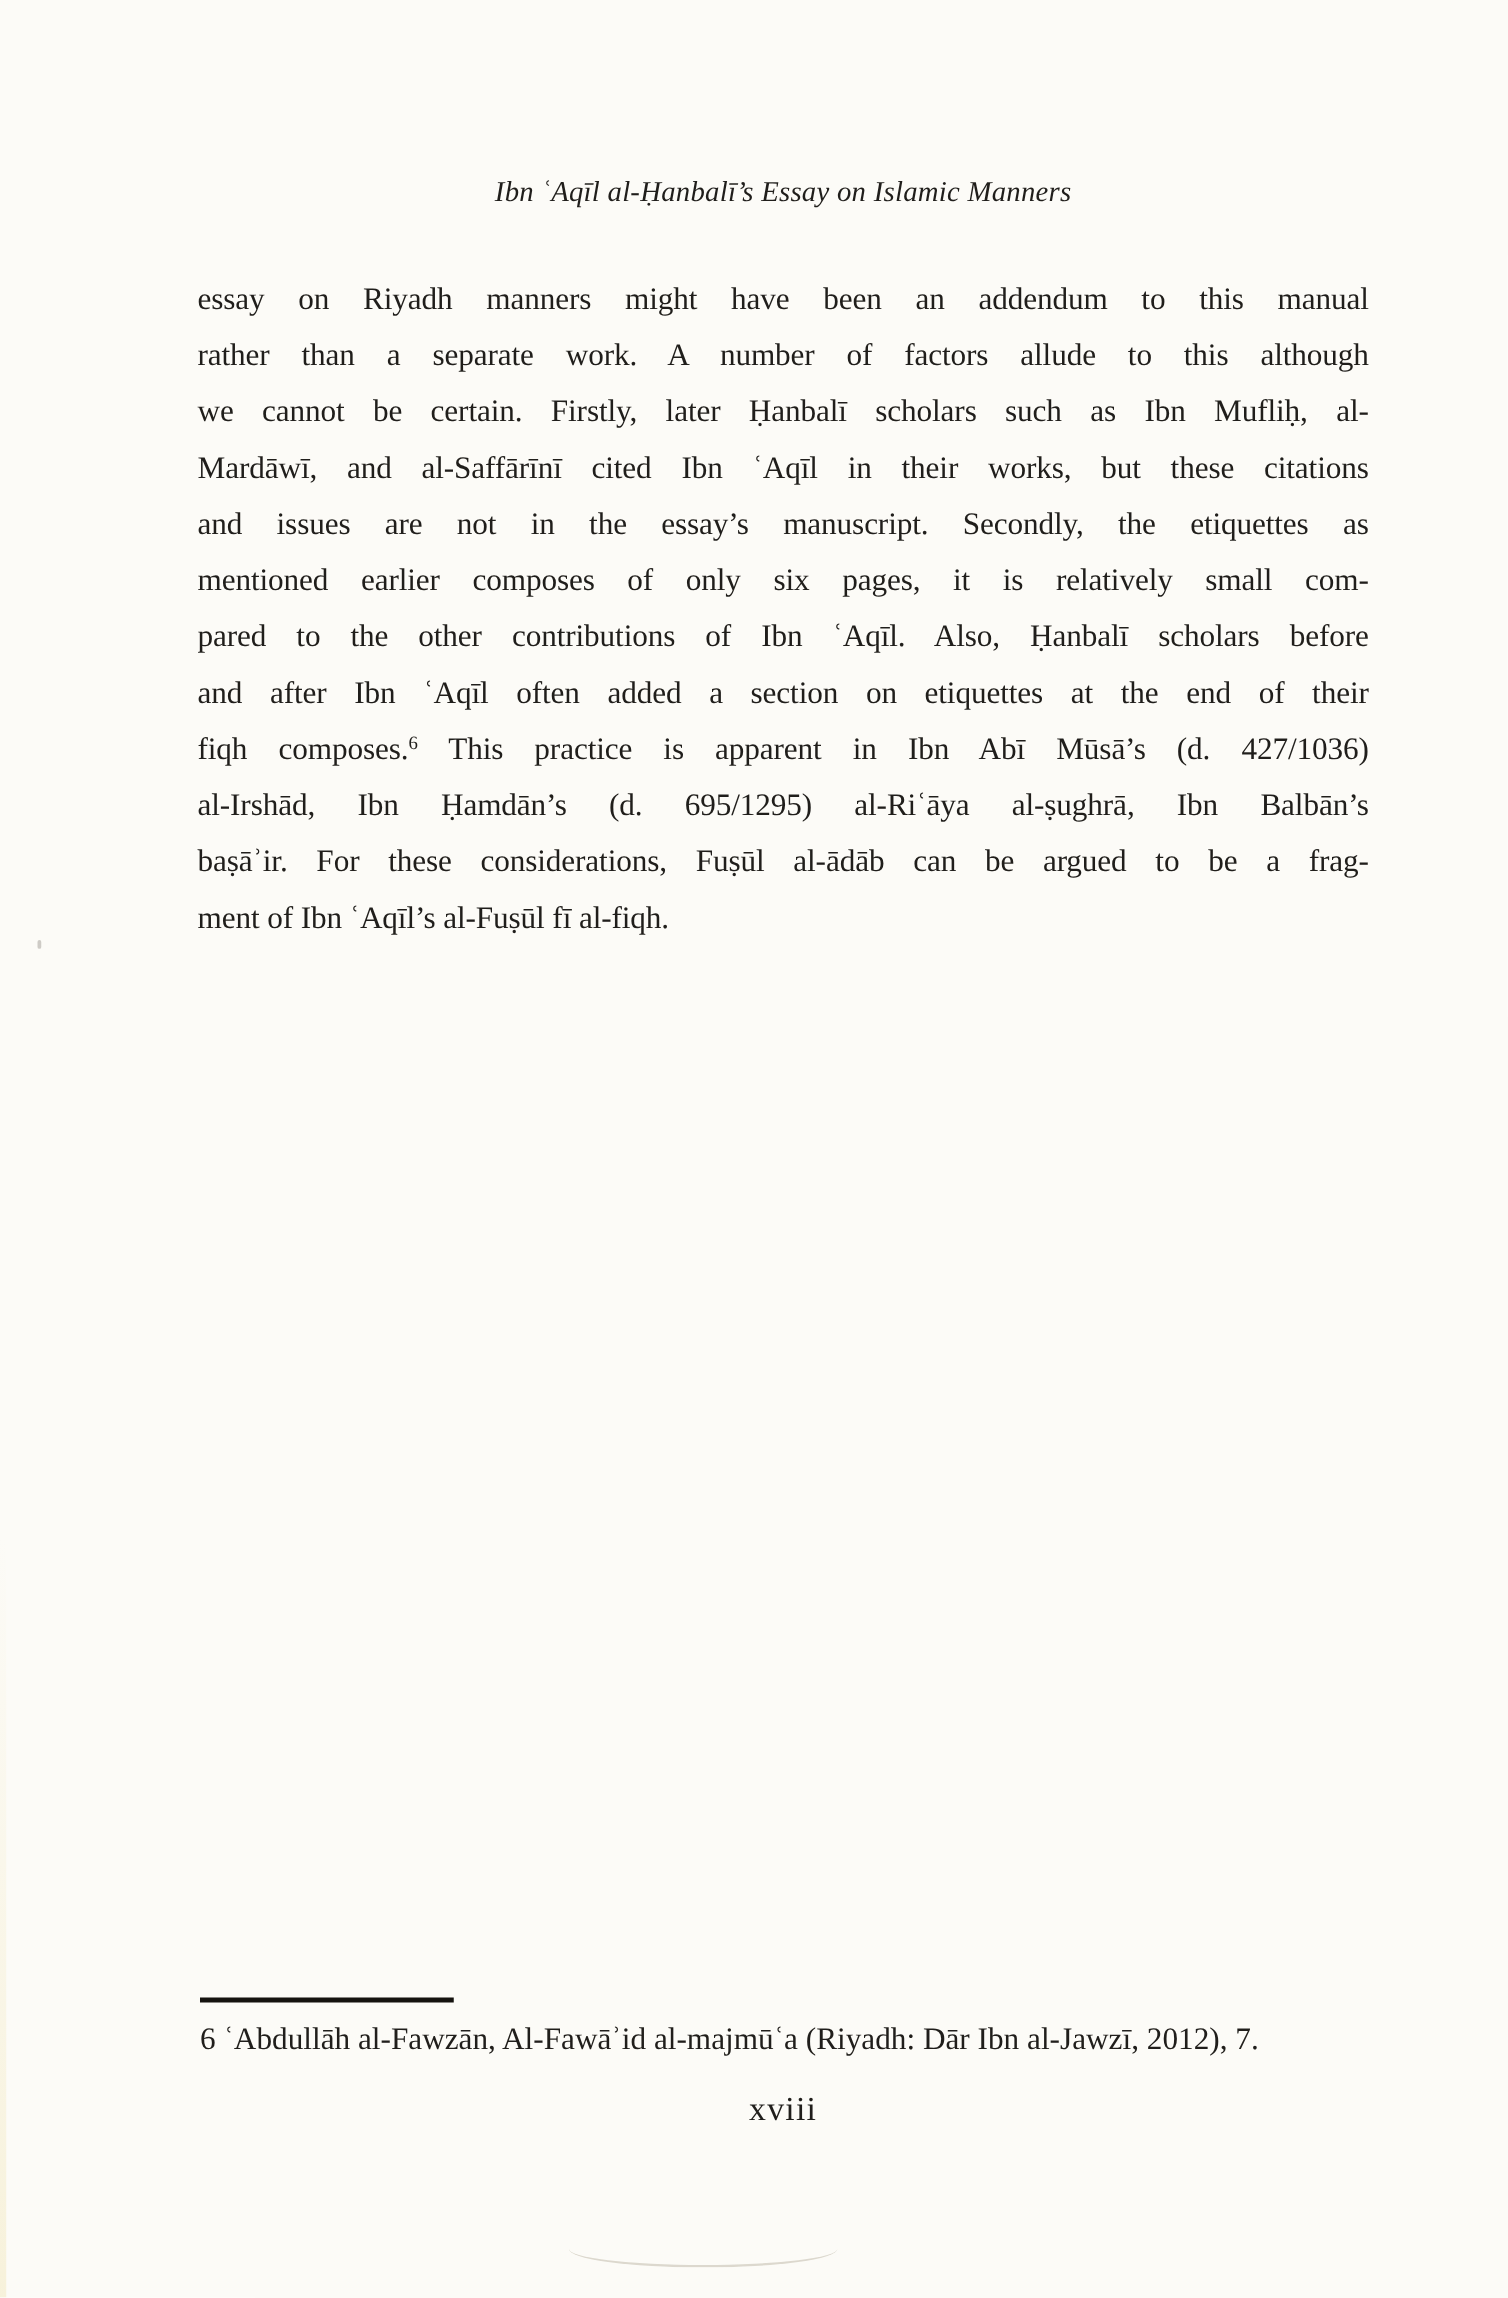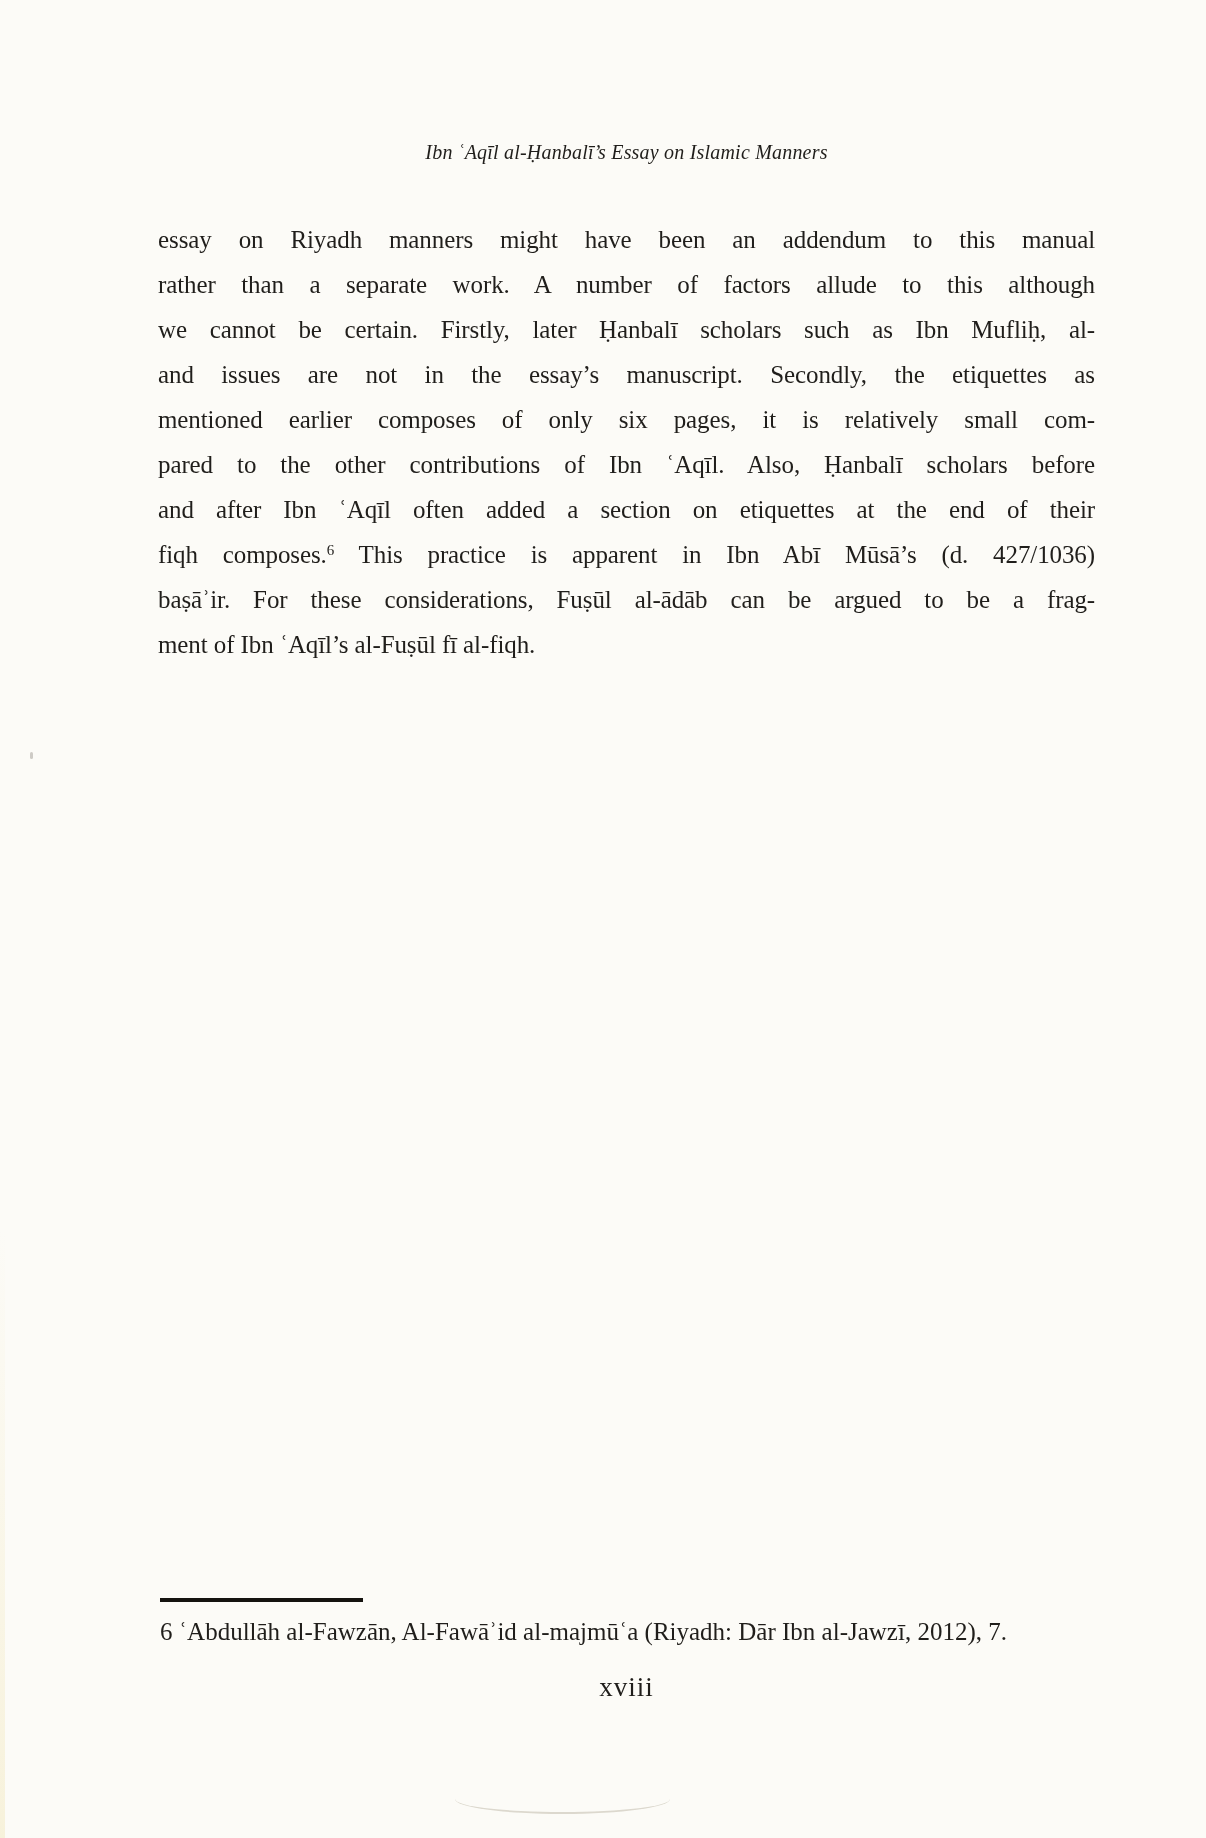--- a/index.html
+++ b/index.html
@@ -12,21 +12,21 @@
     font-family: "Liberation Serif", "DejaVu Serif", serif;
     overflow: hidden;
   }
   .running-header {
     position: absolute;
     top: 141px;
     left: 158px;
     width: 937px;
     text-align: center;
     font-style: italic;
-    font-size: 20px;
+    font-size: 23px;
     letter-spacing: 0.2px;
     white-space: nowrap;
   }
   .body-text {
     position: absolute;
     top: 217px;
     left: 158px;
     width: 937px;
     font-size: 25px;
     line-height: 45px;
@@ -104,25 +104,27 @@
 <body>
 
 <div class="page">
 
   <div class="running-header">Ibn ʿAqīl al-Ḥanbalī’s Essay on Islamic Manners</div>
 
   <div class="body-text">
     <div class="line"><span>essay on Riyadh manners might have been an addendum to this manual</span></div>
     <div class="line"><span>rather than a separate work. A number of factors allude to this although</span></div>
     <div class="line"><span>we cannot be certain. Firstly, later Ḥanbalī scholars such as Ibn Mufliḥ, al-</span></div>
+    <div class="line"><span>Mardāwī, and al-Saffārīnī cited Ibn ʿAqīl in their works, but these citations</span></div>
     <div class="line"><span>and issues are not in the essay’s manuscript. Secondly, the etiquettes as</span></div>
     <div class="line"><span>mentioned earlier composes of only six pages, it is relatively small com-</span></div>
     <div class="line"><span>pared to the other contributions of Ibn ʿAqīl. Also, Ḥanbalī scholars before</span></div>
     <div class="line"><span>and after Ibn ʿAqīl often added a section on etiquettes at the end of their</span></div>
     <div class="line"><span class="it">fiqh</span><span> composes.</span><span class="sup">6</span><span> This practice is apparent in Ibn Abī Mūsā’s (d. 427/1036)</span></div>
+    <div class="line"><span class="it">al-Irshād</span><span>, Ibn Ḥamdān’s (d. 695/1295) </span><span class="it">al-Riʿāya al-ṣughrā</span><span>, Ibn Balbān’s</span></div>
     <div class="line"><span class="it">baṣāʾir.</span><span> For these considerations, </span><span class="it">Fuṣūl al-ādāb</span><span> can be argued to be a frag-</span></div>
     <div class="line last"><span>ment of Ibn ʿAqīl’s </span><span class="it">al-Fuṣūl fī al-fiqh</span><span>.</span></div>
   </div>
 
   <div class="footnote-rule"></div>
 
   <div class="footnote"><span>6 ʿAbdullāh al-Fawzān, </span><span class="it">Al-Fawāʾid al-majmūʿa</span><span> (Riyadh: Dār Ibn al-Jawzī, 2012), 7.</span></div>
 
   <div class="page-number">xviii</div>
 

